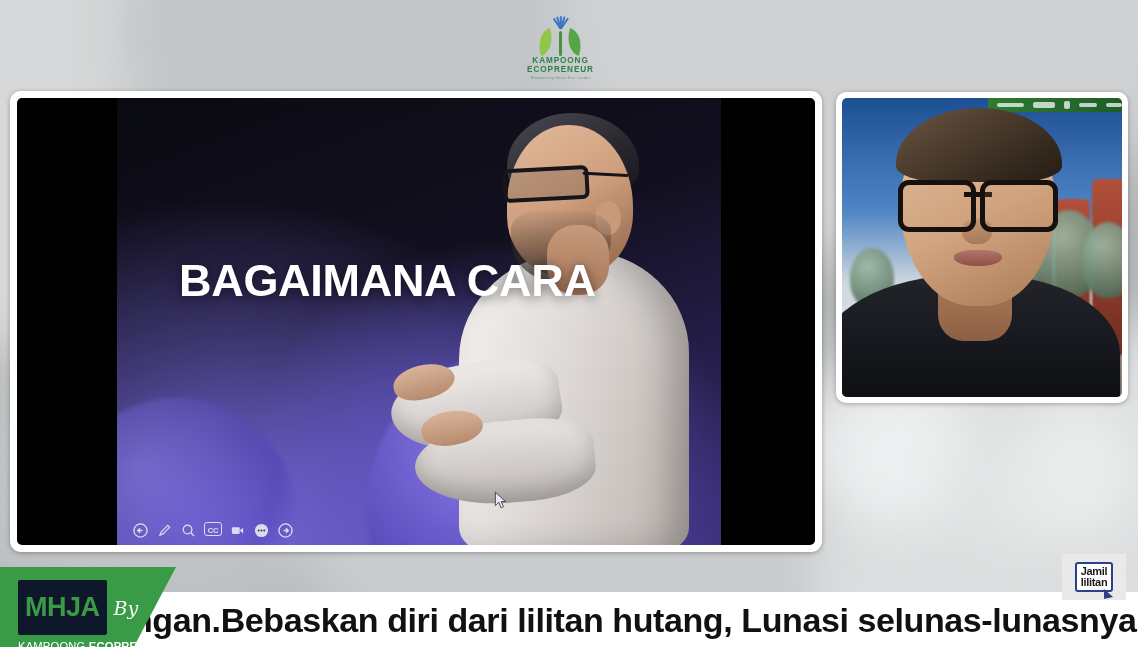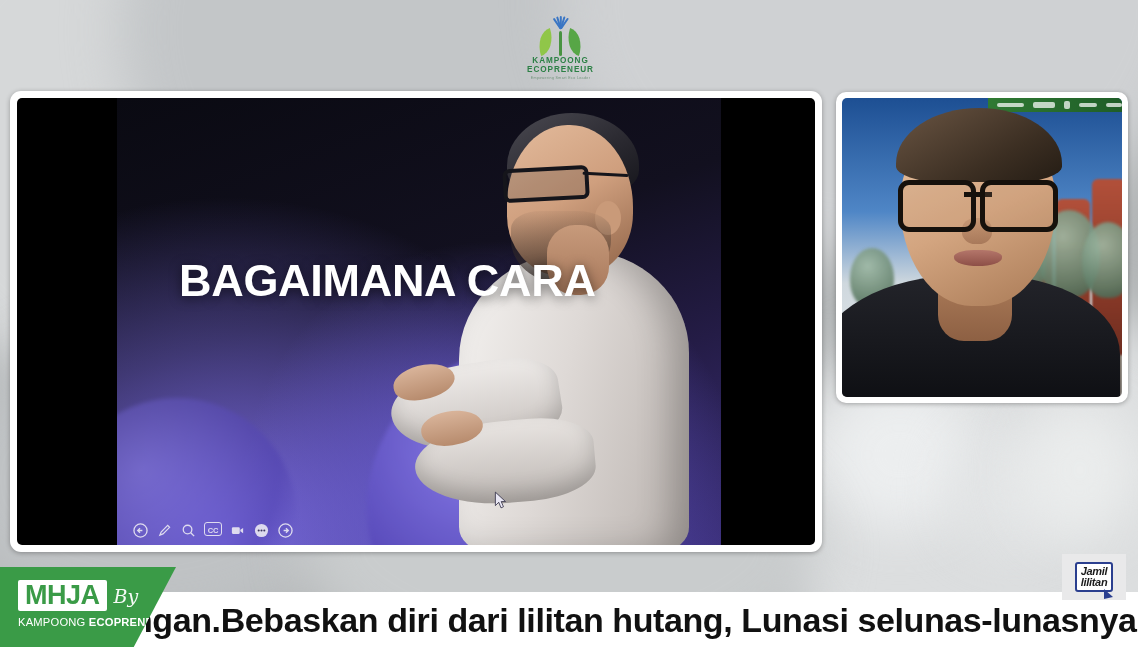--- a/index.html
+++ b/index.html
@@ -243,22 +243,22 @@
   
   #mhja{
     position:absolute;left:0;bottom:0;width:176px;height:80px;
     background:#3a9b47;
     clip-path:polygon(0 0, 100% 0, 76% 100%, 0 100%);
     box-sizing:border-box;padding:13px 0 0 18px;
     z-index:5;
   }
   #mhja .row{display:flex;align-items:center;gap:7px;}
   #mhja .box{
-    background:#ffffff;color:#3a9b47;font-weight:bold;font-size:27px;
-    line-height:29px;padding:1px 7px;border-radius:2px;letter-spacing:-.5px;
+    background:#0f172a;color:#3a9b47;font-weight:bold;font-size:27px;
+    line-height:29px;padding:13px 7px;border-radius:2px;letter-spacing:-.5px;
   }
   #mhja .by{
     color:#fff;font-family:"DejaVu Serif",serif;font-style:italic;
     font-size:19px;opacity:.95;
   }
   #mhja .sub{
     color:#fff;font-size:11.2px;letter-spacing:.2px;margin-top:5px;
   }
   #mhja .sub b{font-weight:bold;}
 
@@ -273,21 +273,20 @@
     padding:2px 4px;background:#fff;
   }
   #jamil .bub:after{
     content:"";position:absolute;right:-2px;bottom:-9px;
     border-left:9px solid #2b3f8f;border-top:8px solid transparent;
     border-bottom:2px solid transparent;
   }
   #jamil .l1,#jamil .l2{
     font-size:11px;font-weight:bold;color:#1a1a1a;line-height:11px;
     letter-spacing:-.3px;
-    font-style:italic;
   }
 </style>
 </head>
 <body>
 
 <div id="bg">
   <div class="bgblob" style="left:-120px;top:-140px;width:620px;height:560px;background:#d6d8d9;"></div>
   <div class="bgblob" style="left:120px;top:-230px;width:520px;height:520px;background:#c3c6c8;"></div>
   <div class="bgblob" style="left:560px;top:-260px;width:640px;height:520px;background:#cfd1d3;"></div>
   <div class="bgblob" style="left:760px;top:300px;width:520px;height:420px;background:#dcdedf;"></div>

